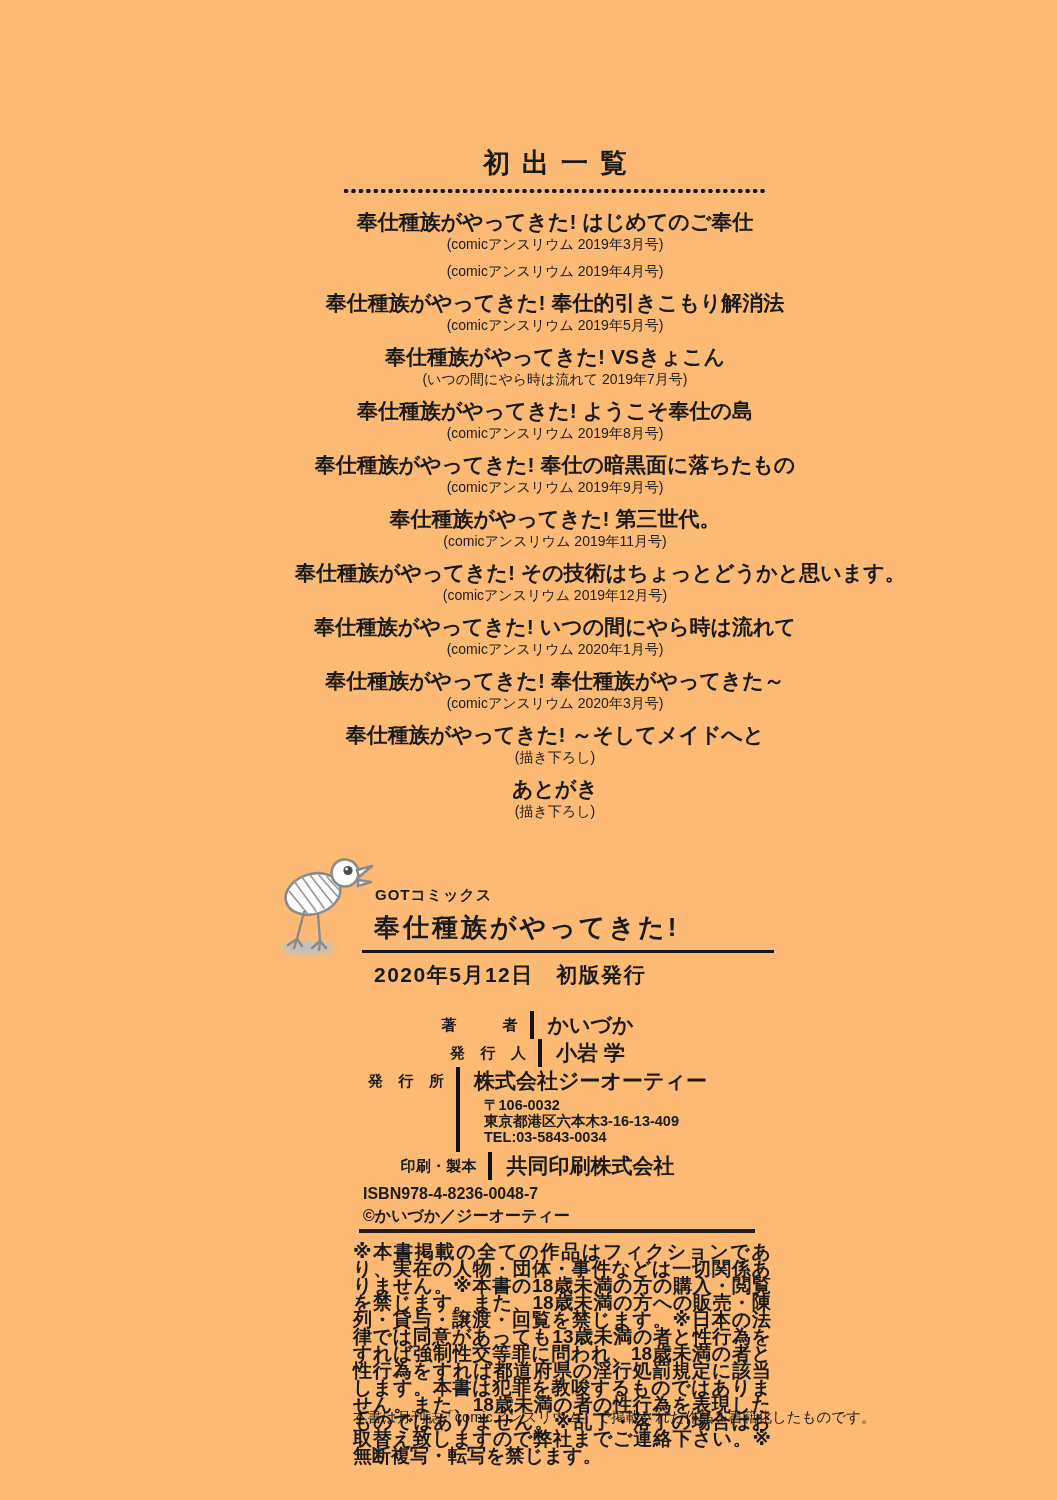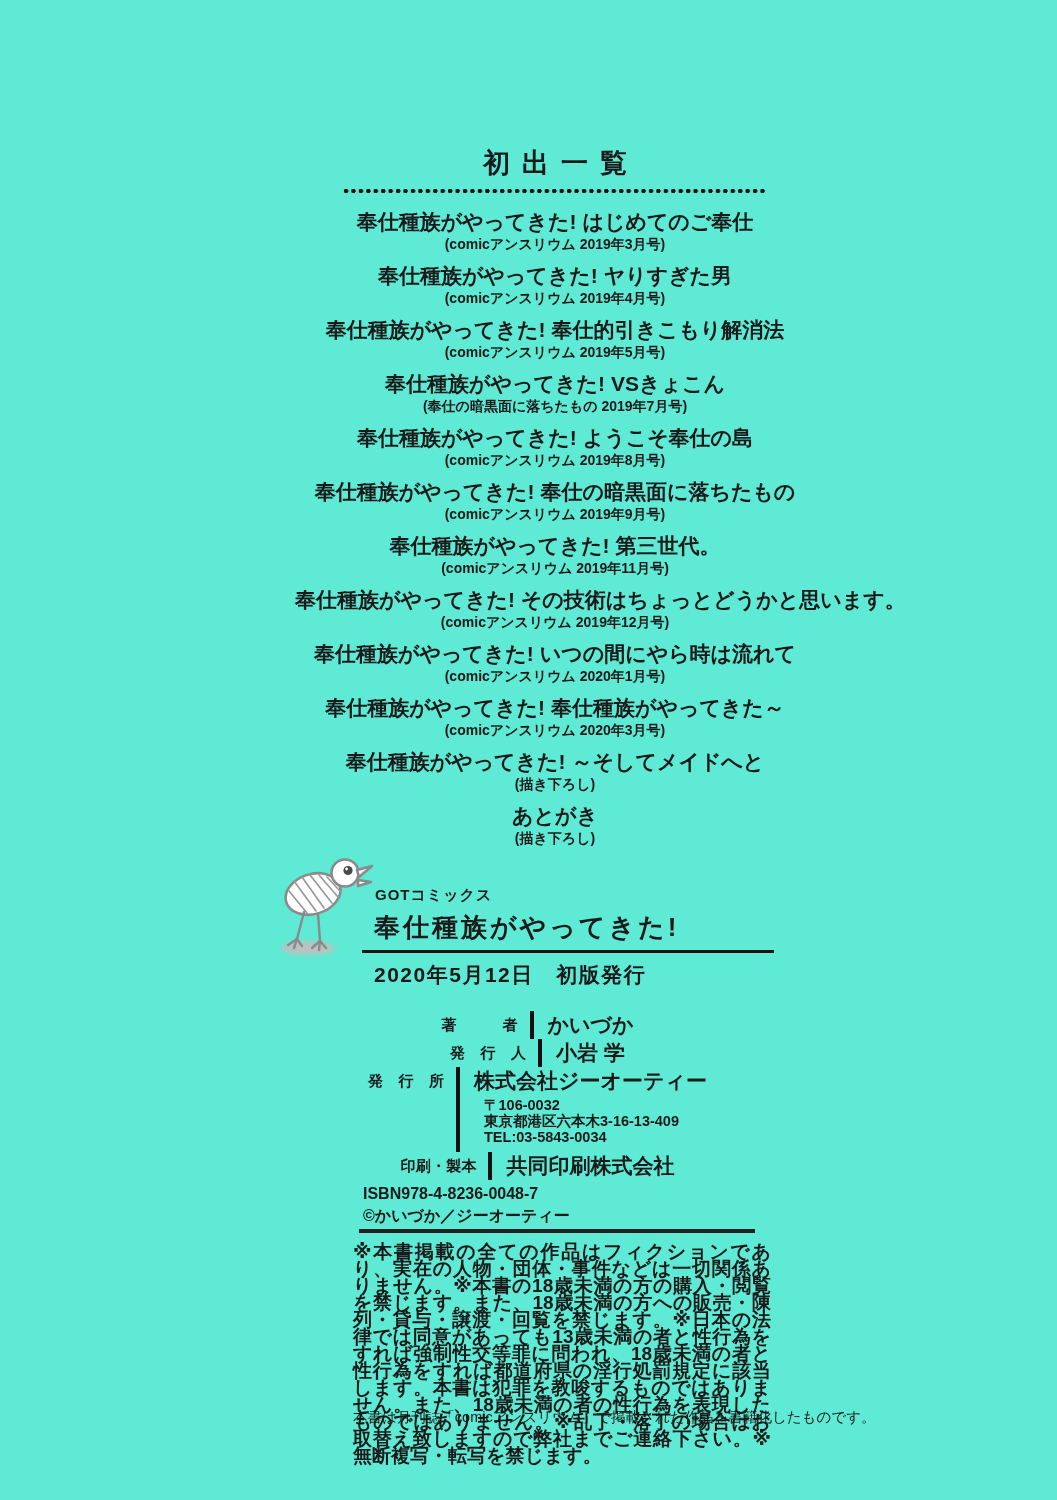--- a/index.html
+++ b/index.html
@@ -4,21 +4,21 @@
 <style>
   * { margin: 0; padding: 0; box-sizing: border-box; }
   html, body { background: #ffffff; }
   body {
     width: 1057px; height: 1500px;
     position: relative;
     font-family: "Liberation Sans", "DejaVu Sans", sans-serif;
     color: #1a1a1a;
     overflow: hidden;
   }
-  .page { position: absolute; inset: 0; background: #5eead4; }
+  .page { position: absolute; inset: 0; background: #fdba74; }
 
   
   .list-section {
     position: absolute; left: 295px; top: 146px; width: 520px;
     text-align: center;
   }
   .list-heading {
     font-size: 27px; font-weight: bold; line-height: 34px;
     letter-spacing: 12px; padding-left: 12px; 
     white-space: nowrap;
@@ -28,21 +28,21 @@
     margin: 8px auto 14px auto;
     background-image: radial-gradient(circle at 3px 3px, #111 2px, rgba(0,0,0,0) 2.5px);
     background-size: 7.45px 6px;
     background-repeat: repeat-x;
   }
   .entry { margin-bottom: 8px; }
   .entry-title {
     font-size: 21px; font-weight: bold; line-height: 27px; white-space: nowrap;
   }
   .entry-source {
-    font-size: 14px; line-height: 19px; font-weight: 700; white-space: nowrap;
+    font-size: 14px; line-height: 19px; font-weight: 400; white-space: nowrap;
   }
 
   
   .bird-logo { position: absolute; left: 274px; top: 853px; }
   .imprint-label {
     position: absolute; left: 375px; top: 886px;
     font-size: 15px; font-weight: bold; letter-spacing: 1px; white-space: nowrap;
   }
   .book-title {
     position: absolute; left: 374px; top: 910px;
@@ -104,30 +104,29 @@
 
   <section class="list-section">
     <h1 class="list-heading">初出一覧</h1>
     <div class="dotted-rule"></div>
 
     <div class="entry">
       <div class="entry-title">奉仕種族がやってきた! はじめてのご奉仕</div>
       <div class="entry-source">(comicアンスリウム 2019年3月号)</div>
     </div>
     <div class="entry">
-      <div class="entry-title">奉仕種族がやってきた! ヤりすぎた男</div>
       <div class="entry-source">(comicアンスリウム 2019年4月号)</div>
     </div>
     <div class="entry">
       <div class="entry-title">奉仕種族がやってきた! 奉仕的引きこもり解消法</div>
       <div class="entry-source">(comicアンスリウム 2019年5月号)</div>
     </div>
     <div class="entry">
       <div class="entry-title">奉仕種族がやってきた! VSきょこん</div>
-      <div class="entry-source">(奉仕の暗黒面に落ちたもの 2019年7月号)</div>
+      <div class="entry-source">(いつの間にやら時は流れて 2019年7月号)</div>
     </div>
     <div class="entry">
       <div class="entry-title">奉仕種族がやってきた! ようこそ奉仕の島</div>
       <div class="entry-source">(comicアンスリウム 2019年8月号)</div>
     </div>
     <div class="entry">
       <div class="entry-title">奉仕種族がやってきた! 奉仕の暗黒面に落ちたもの</div>
       <div class="entry-source">(comicアンスリウム 2019年9月号)</div>
     </div>
     <div class="entry">

